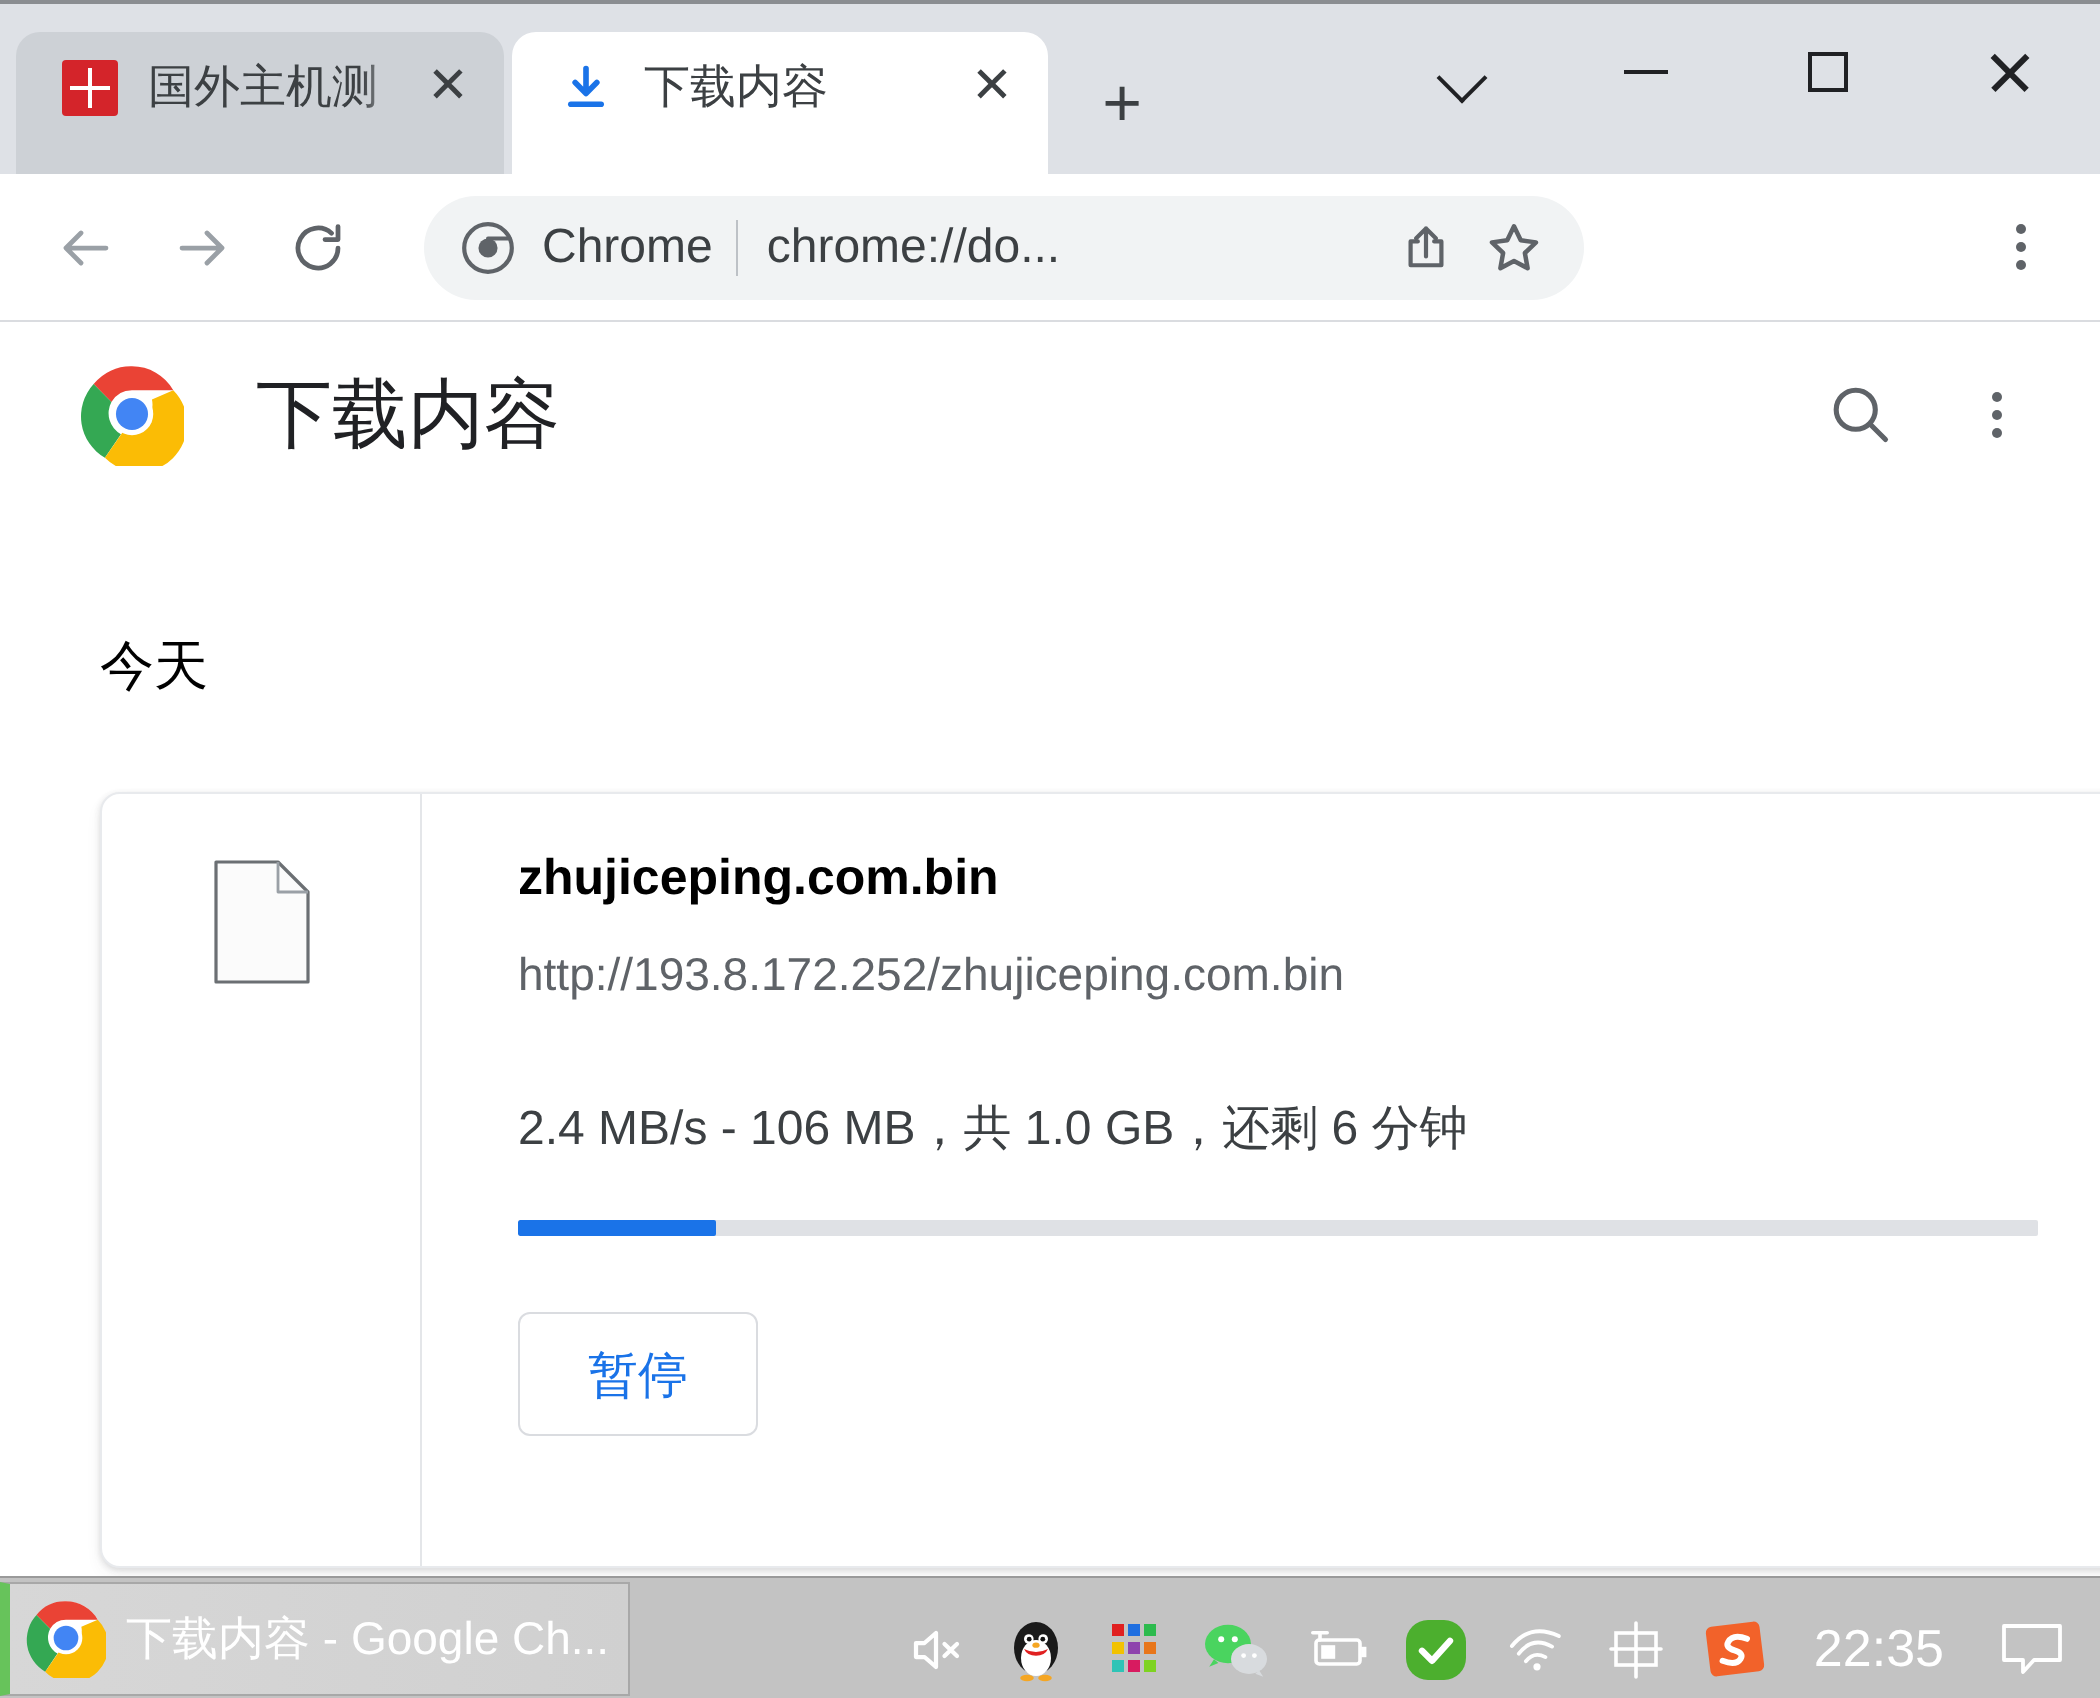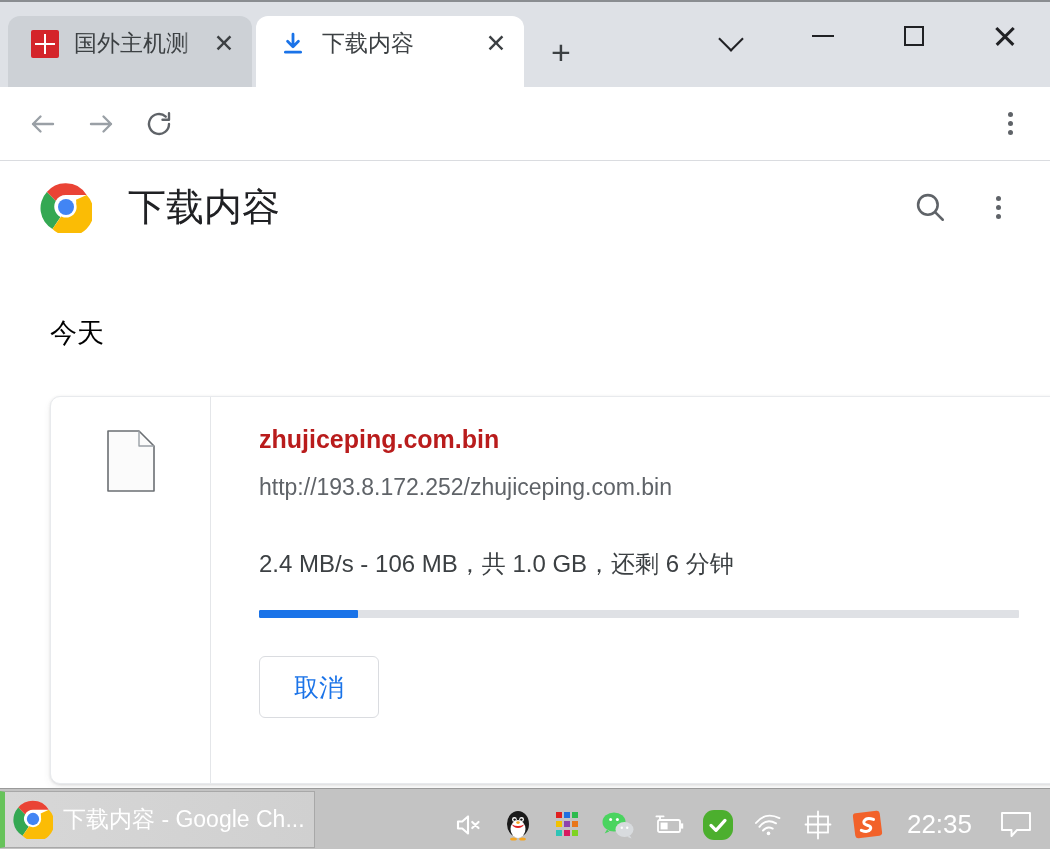--- a/index.html
+++ b/index.html
@@ -220,21 +220,21 @@
   .file-icon {
     width: 48px; height: 62px;
     position: relative;
   }
   .card-body {
     flex: 1 1 auto;
     padding: 28px 0 0 48px;
     min-width: 0;
   }
   .file-name {
-    font-size: 25px; color: #b91c1c; font-weight: 700;
+    font-size: 25px; color: #000000; font-weight: 700;
     margin-bottom: 20px;
     cursor: pointer;
     display: inline-block;
   }
   .file-url {
     font-size: 23px; color: #5f6368;
     margin-bottom: 47px;
   }
   .file-status {
     font-size: 24px; color: #3c4043;
@@ -361,20 +361,43 @@
           <path d="M4 12h16M14 6l6 6-6 6" fill="none" stroke="#9aa0a6" stroke-width="1.9" stroke-linecap="round" stroke-linejoin="round"></path>
         </svg>
       </div>
       <div class="nav-btn">
         <svg width="30" height="30" viewBox="0 0 24 24" aria-hidden="true">
           <path d="M20 12a8 8 0 1 1-2.6-5.9" fill="none" stroke="#5f6368" stroke-width="1.9" stroke-linecap="round"></path>
           <path d="M20 3.4V8.6h-5.2" fill="none" stroke="#5f6368" stroke-width="1.9" stroke-linecap="round" stroke-linejoin="round"></path>
         </svg>
       </div>
 
+      <div class="omnibox">
+        <span class="omni-chip-icon">
+          <svg width="28" height="28" viewBox="0 0 24 24" aria-hidden="true">
+            <circle cx="12" cy="12" r="10.2" fill="none" stroke="#5f6368" stroke-width="1.8"></circle>
+            <circle cx="12" cy="12" r="4.1" fill="#5f6368"></circle>
+            <path d="M12 7.9h9.3" stroke="#5f6368" stroke-width="1.7" stroke-linecap="round"></path>
+          </svg>
+        </span>
+        <span class="omni-chip-label">Chrome</span>
+        <span class="omni-sep"></span>
+        <span class="omni-url">chrome://do...</span>
+        <span class="omni-action">
+          <svg width="28" height="28" viewBox="0 0 24 24" aria-hidden="true">
+            <path d="M8.5 9.2H5.4v10.2h13.2v-10.2h-3.1" fill="none" stroke="#5f6368" stroke-width="1.8" stroke-linecap="round" stroke-linejoin="round"></path>
+            <path d="M12 15.6V3.6M12 3.6l-4.2 4.2M12 3.6l4.2 4.2" fill="none" stroke="#5f6368" stroke-width="1.8" stroke-linecap="round" stroke-linejoin="round"></path>
+          </svg>
+        </span>
+        <span class="omni-action">
+          <svg width="30" height="30" viewBox="0 0 24 24" aria-hidden="true">
+            <path d="M12 3.3l2.7 5.6 6.1.85-4.45 4.25 1.1 6.1L12 17.2l-5.45 2.9 1.1-6.1L3.2 9.75l6.1-.85z" fill="none" stroke="#5f6368" stroke-width="1.8" stroke-linejoin="round"></path>
+          </svg>
+        </span>
+      </div>
 
       <div class="menu-dots">
         <i></i>
           <i></i>
           <i></i>
       </div>
     </div>
 
     <div class="page">
 
@@ -417,21 +440,21 @@
           </span>
         </div>
         <div class="card-body">
           <div class="file-name">zhujiceping.com.bin</div>
           <div class="file-url">http://193.8.172.252/zhujiceping.com.bin</div>
           <div class="file-status">2.4 MB/s - 106 MB，共 1.0 GB，还剩 6 分钟</div>
           <div class="progress-track">
             <div class="progress-fill" id="progress-fill" style="width: 13%;"></div>
           </div>
           <div class="card-actions">
-            <button class="card-btn">取消</button>
+            <button class="card-btn">暂停</button>
           </div>
         </div>
       </div>
 
     </div>
   </div>
 
   <div class="taskbar">
 
     <div class="task-btn">

